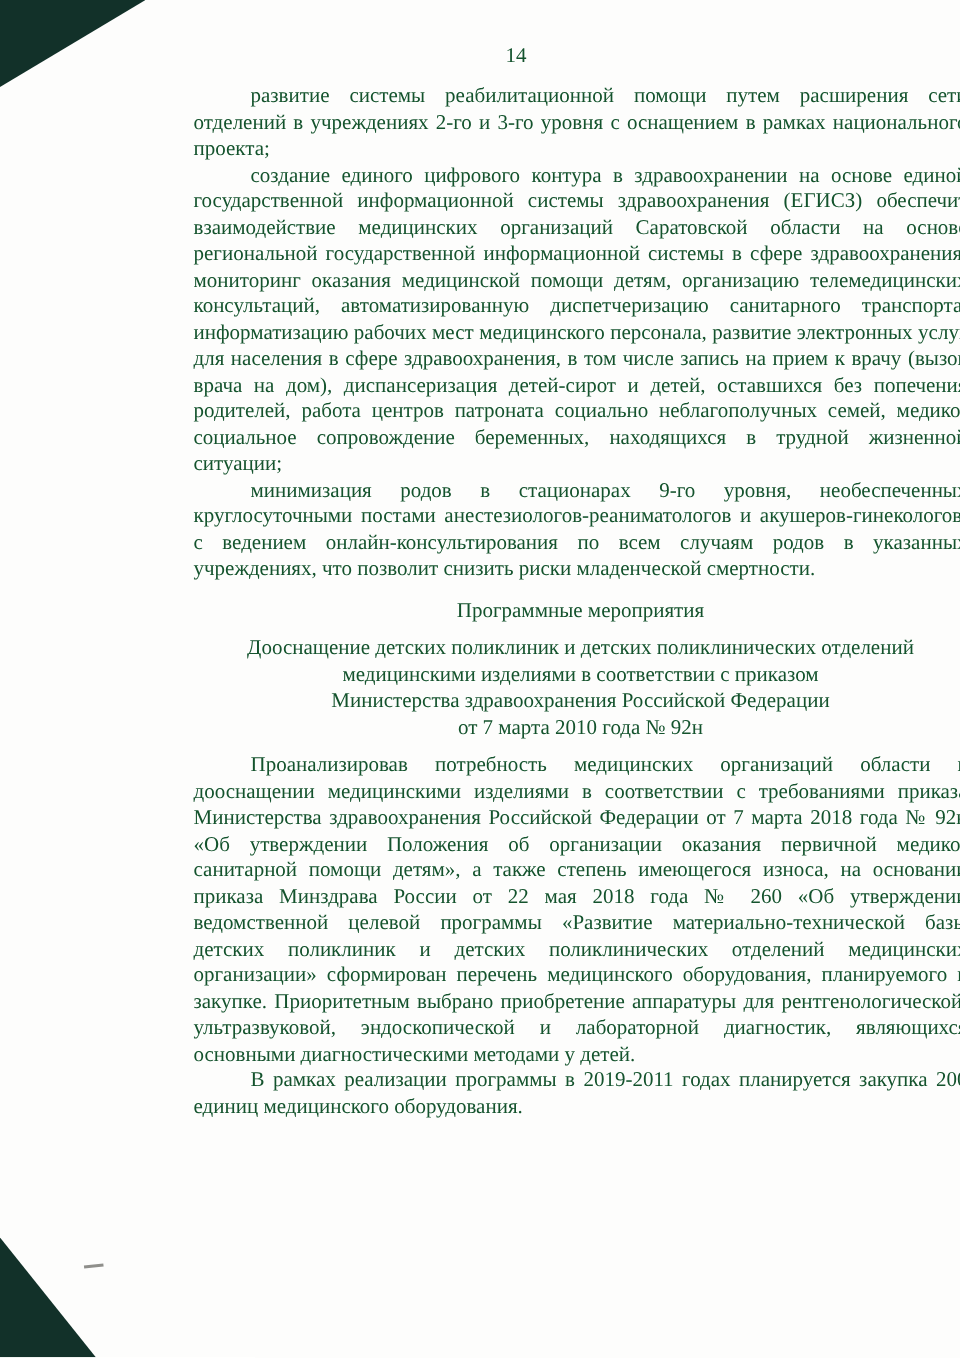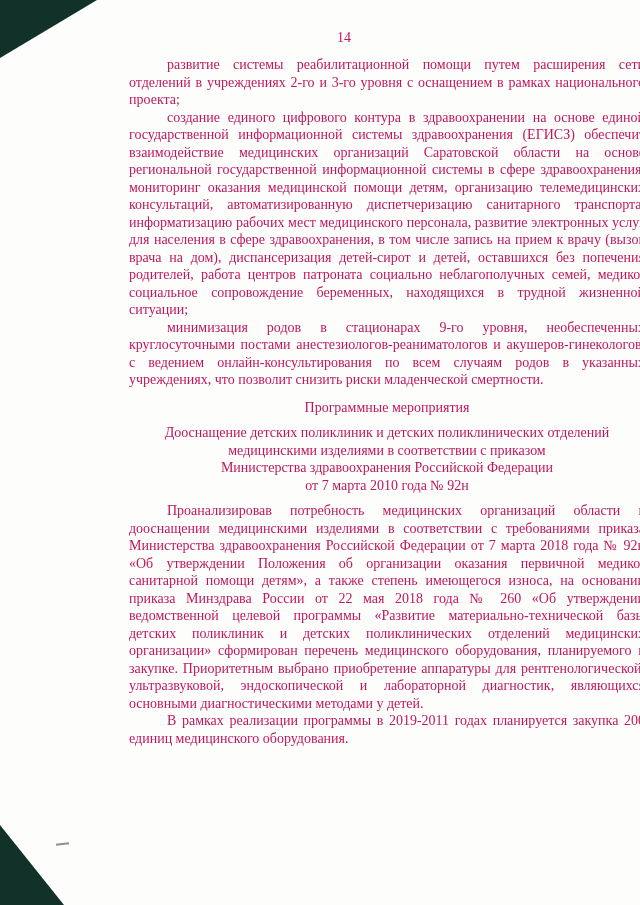--- a/index.html
+++ b/index.html
@@ -7,21 +7,21 @@
     padding: 0;
     background: #ffffff;
   }
   .page {
     position: relative;
     width: 640px;
     height: 905px;
     background: #fdfdfc;
     overflow: hidden;
     font-family: "Liberation Serif", "DejaVu Serif", serif;
-    color: #be185d;
+    color: #14532d;
   }
   .corner {
     position: absolute;
     background: #123129;
   }
   .corner-top {
     left: 0; top: 0;
     width: 97px; height: 58px;
     clip-path: polygon(0 0, 100% 0, 0 100%);
   }

